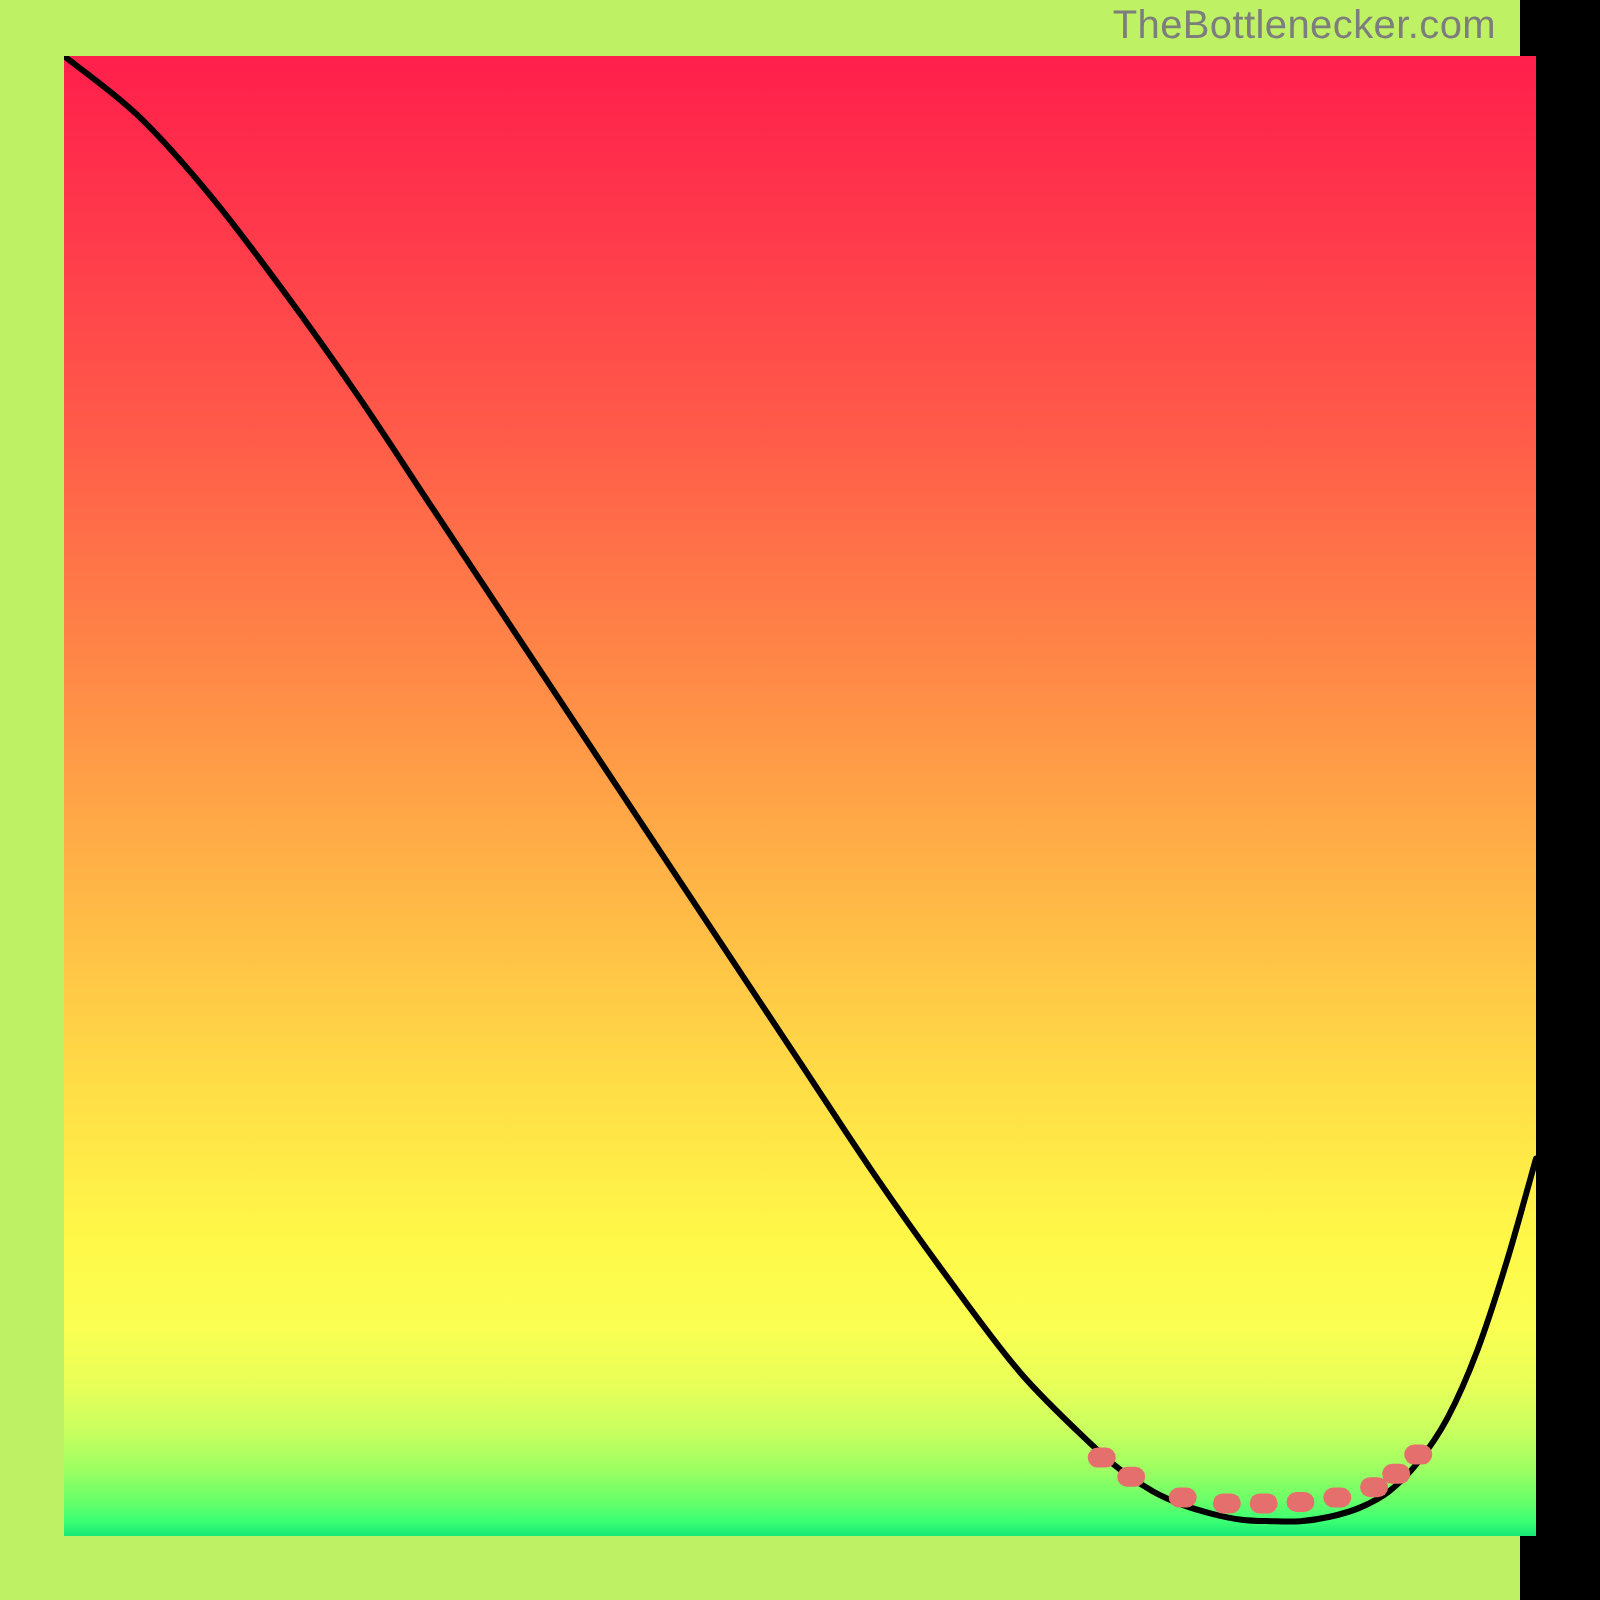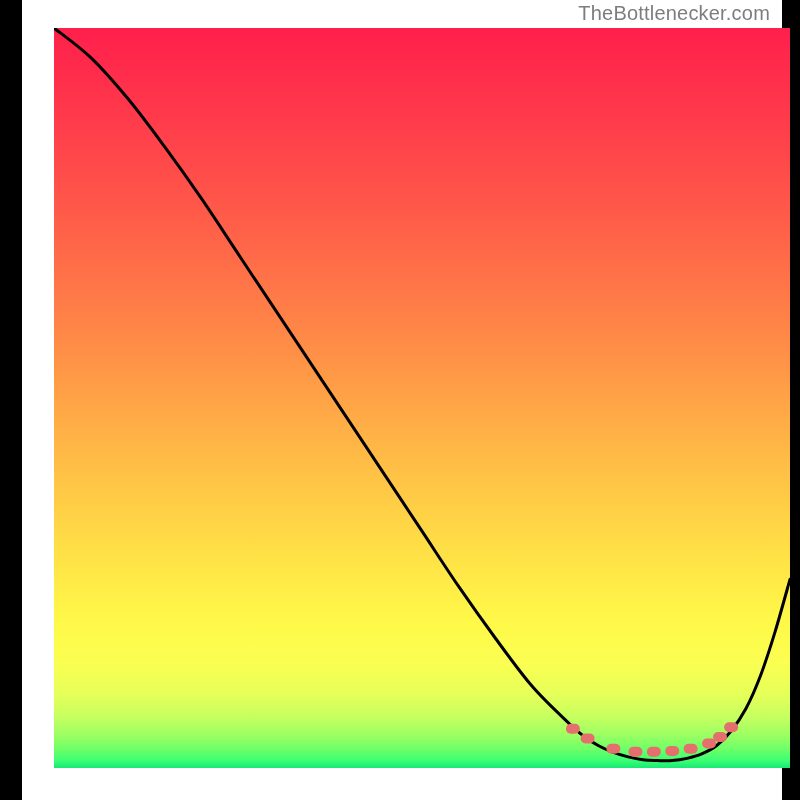--- a/index.html
+++ b/index.html
@@ -1,17 +1,17 @@
 <!DOCTYPE html>
 <html><head>
 <meta charset="utf-8">
 <style>
   * { margin: 0; padding: 0; box-sizing: border-box; }
   html, body { width: 800px; height: 800px; overflow: hidden; background: #000; }
-  .wrap { position: relative; width: 760px; height: 800px; background: #ffffff; margin-left: 22px; }
+  .wrap { position: relative; width: 760px; height: 800px; background: #bef264; }
   .attribution {
     position: absolute;
     top: 2px;
     right: 12px;
     font-family: Arial, Helvetica, sans-serif;
     font-size: 20px;
     font-weight: 500;
     color: #7d7d7d;
     letter-spacing: 0.2px;
   }

